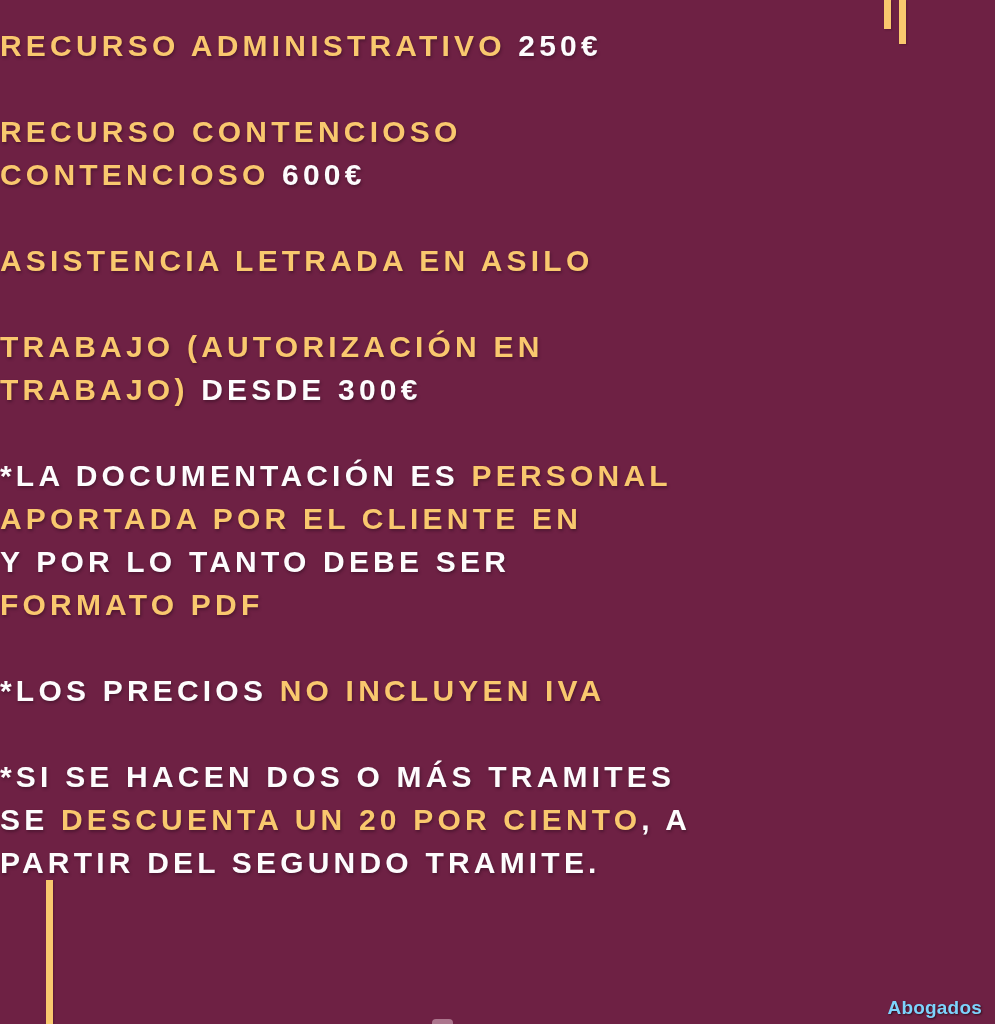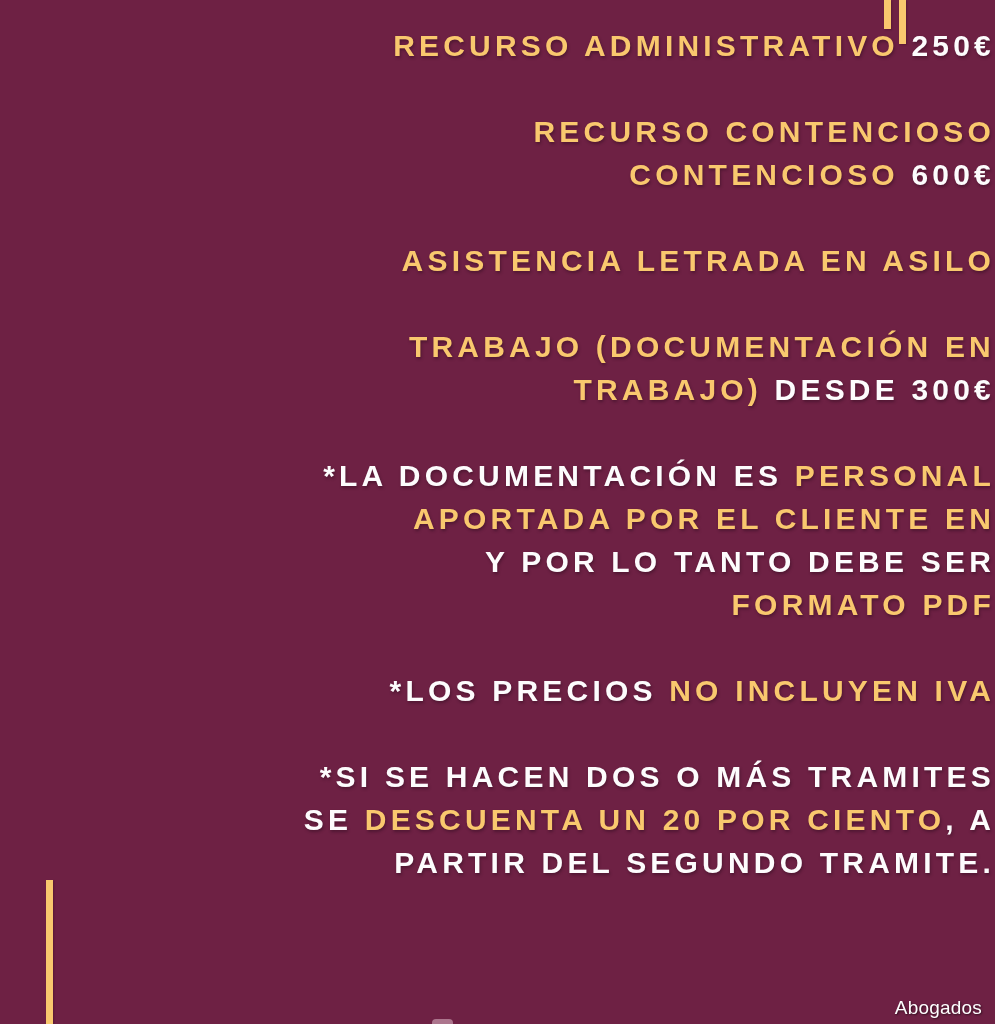--- a/index.html
+++ b/index.html
@@ -11,21 +11,21 @@
   body{
     width:995px;height:1024px;
     background:var(--bg);
     overflow:hidden;
     position:relative;
     font-family:"Liberation Sans",sans-serif;
   }
   .text-stack{
     position:absolute;
     top:24px;left:0;right:0;
-    text-align:right;
+    text-align:left;
     font-weight:bold;
     font-size:30px;
     letter-spacing:4.2px;
     line-height:43px;
     text-shadow:1px 2px 3px rgba(43,10,28,0.45);
   }
   .para{margin:0 0 43px 0;}
   .line{white-space:nowrap;}
   .seg-y{color:var(--yellow);}
   .seg-w{color:var(--white);}
@@ -42,23 +42,23 @@
     left:432px;top:1019px;
     width:21px;height:5px;
     background:#BC8BA0;
     border-radius:4px 4px 0 0;
     opacity:.8;
   }
   .watermark{
     position:absolute;
     right:13px;top:997px;
     font-size:19px;
-    font-weight:normal;
+    font-weight:bold;
     letter-spacing:0.2px;
-    color:#ffffff;
+    color:#7dd3fc;
     text-shadow:1px 1px 2px rgba(0,0,0,0.55);
     margin-left:20px;
   }
 </style>
 </head>
 <body>
 
 <div class="accent-bar bar-top-a"></div>
 <div class="accent-bar bar-top-b"></div>
 <div class="accent-bar bar-bottom-left"></div>
@@ -69,21 +69,21 @@
       <div class="line"><span class="seg-y">RECURSO ADMINISTRATIVO </span><span class="seg-w">250€</span></div>
     </div>
     <div class="para">
       <div class="line"><span class="seg-y">RECURSO CONTENCIOSO</span></div>
       <div class="line"><span class="seg-y">CONTENCIOSO </span><span class="seg-w">600€</span></div>
     </div>
     <div class="para">
       <div class="line"><span class="seg-y">ASISTENCIA LETRADA EN ASILO</span></div>
     </div>
     <div class="para">
-      <div class="line"><span class="seg-y">TRABAJO (DOCUMENTACIÓN EN</span></div>
+      <div class="line"><span class="seg-y">TRABAJO (AUTORIZACIÓN EN</span></div>
       <div class="line"><span class="seg-y">TRABAJO) </span><span class="seg-w">DESDE 300€</span></div>
     </div>
     <div class="para">
       <div class="line"><span class="seg-w">*LA DOCUMENTACIÓN ES </span><span class="seg-y">PERSONAL</span></div>
       <div class="line"><span class="seg-y">APORTADA POR EL CLIENTE EN</span></div>
       <div class="line"><span class="seg-w">Y POR LO TANTO DEBE SER</span></div>
       <div class="line"><span class="seg-y">FORMATO PDF</span></div>
     </div>
     <div class="para">
       <div class="line"><span class="seg-w">*LOS PRECIOS </span><span class="seg-y">NO INCLUYEN IVA</span></div>

